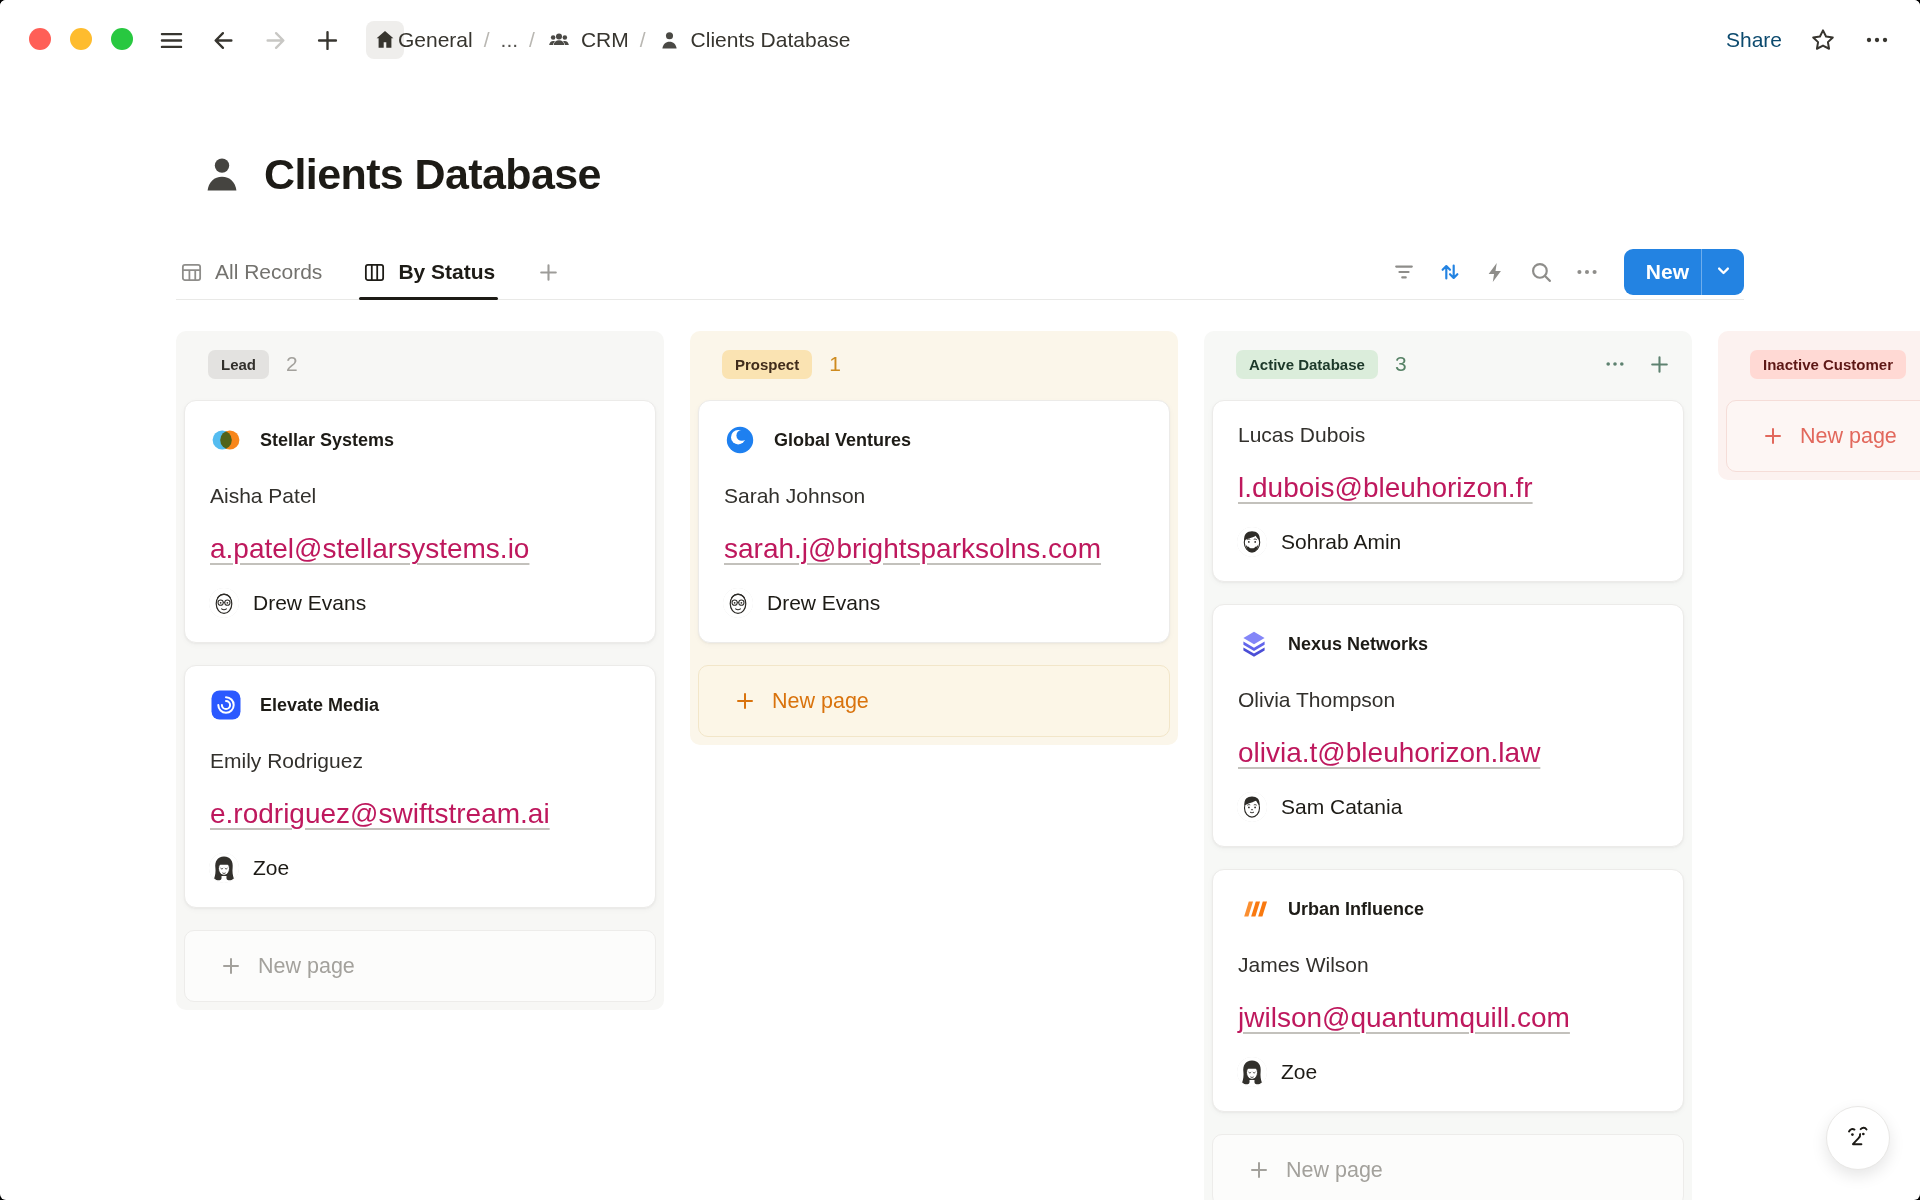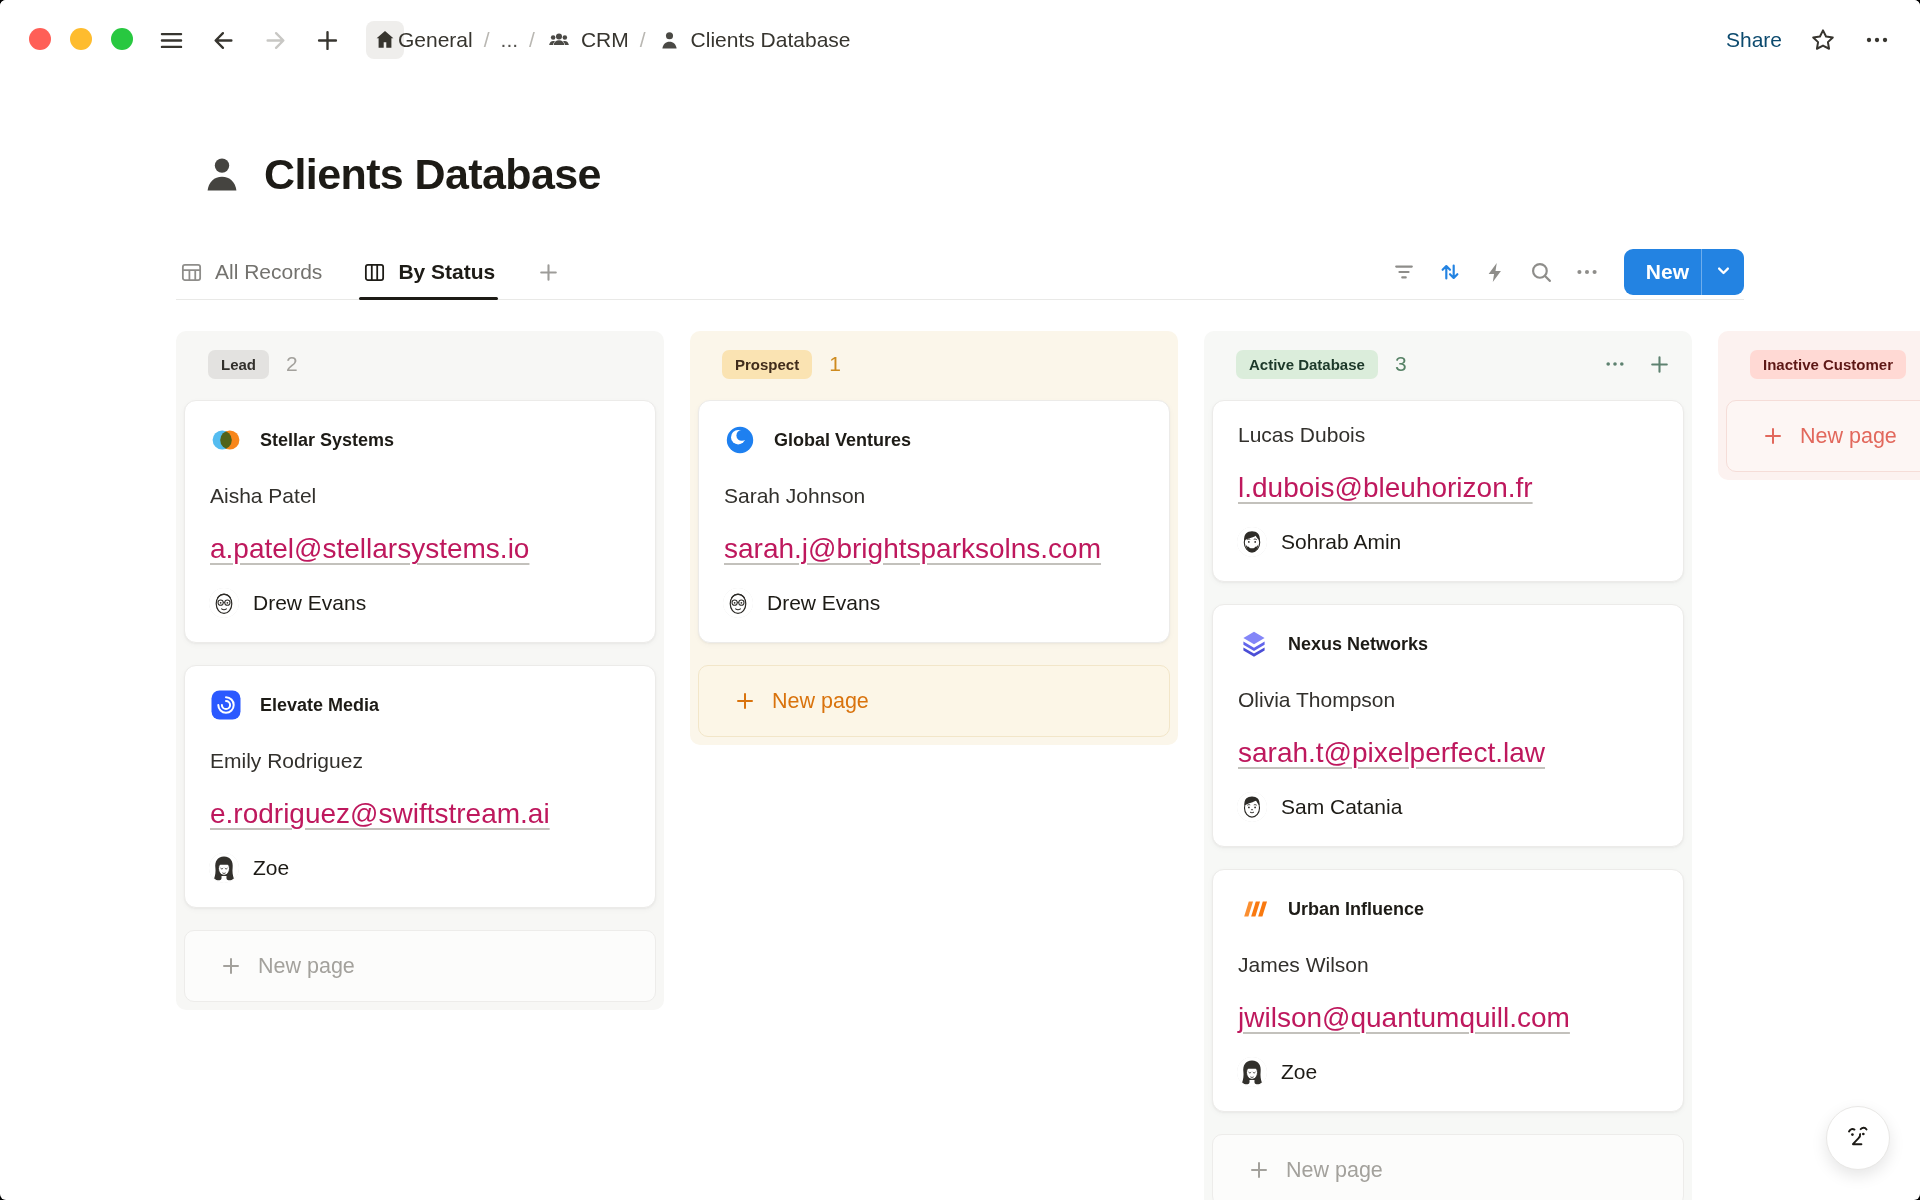--- a/index.html
+++ b/index.html
@@ -438,21 +438,21 @@
       <span class="company-logo">
                 <svg viewBox="0 0 34 34">
                   <path d="M17 4.8 27.6 11 17 17.2 6.4 11z" fill="#8486F8"></path>
                   <path d="M6.4 14.6v3.2L17 24l10.6-6.2v-3.2L17 20.8z" fill="#6265EC"></path>
                   <path d="M6.4 20.4v3.2L17 29.8l10.6-6.2v-3.2L17 26.6z" fill="#4B4ED6"></path>
                 </svg>
               </span>
       <span class="company-name">Nexus Networks</span>
     </div>
     <div class="contact-name">Olivia Thompson</div>
-    <a class="email-link">sarah.t@pixelperfect.law</a>
+    <a class="email-link">olivia.t@bleuhorizon.law</a>
     <div class="owner-row">
       <span class="owner-avatar">
                 <svg viewBox="0 0 32 32">
                   <circle cx="16" cy="16" r="16" fill="#fff"></circle>
                   <ellipse cx="16" cy="17" rx="8" ry="9.8" fill="#fff" stroke="#2E2C28" stroke-width="1.2"></ellipse>
                   <path d="M8 14.4C7.2 7.6 11 4.8 16 4.8s8.8 2.8 8 9.6c-1.9-2.2-2.9-4.2-3.3-5.6-2.7 2.3-8.6 2.9-12.7 5.6z" fill="#2E2C28"></path>
                   <circle cx="12.7" cy="16.4" r=".95" fill="#2E2C28"></circle>
                   <circle cx="19.3" cy="16.4" r=".95" fill="#2E2C28"></circle>
                   <path d="M11 14.1c1-.7 2.1-.8 3.1-.3M17.9 13.8c1-.5 2.1-.4 3.1.3" fill="none" stroke="#2E2C28" stroke-width="1"></path>
                   <path d="M14.2 21.6c1.2.8 2.4.8 3.6 0" fill="none" stroke="#2E2C28" stroke-width="1" stroke-linecap="round"></path>

